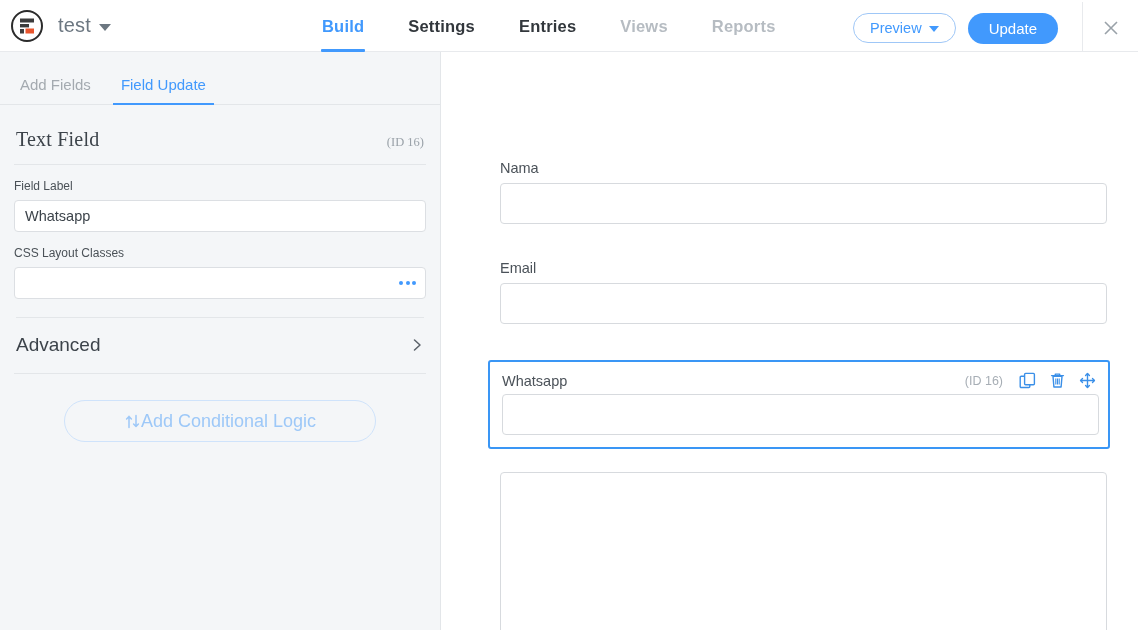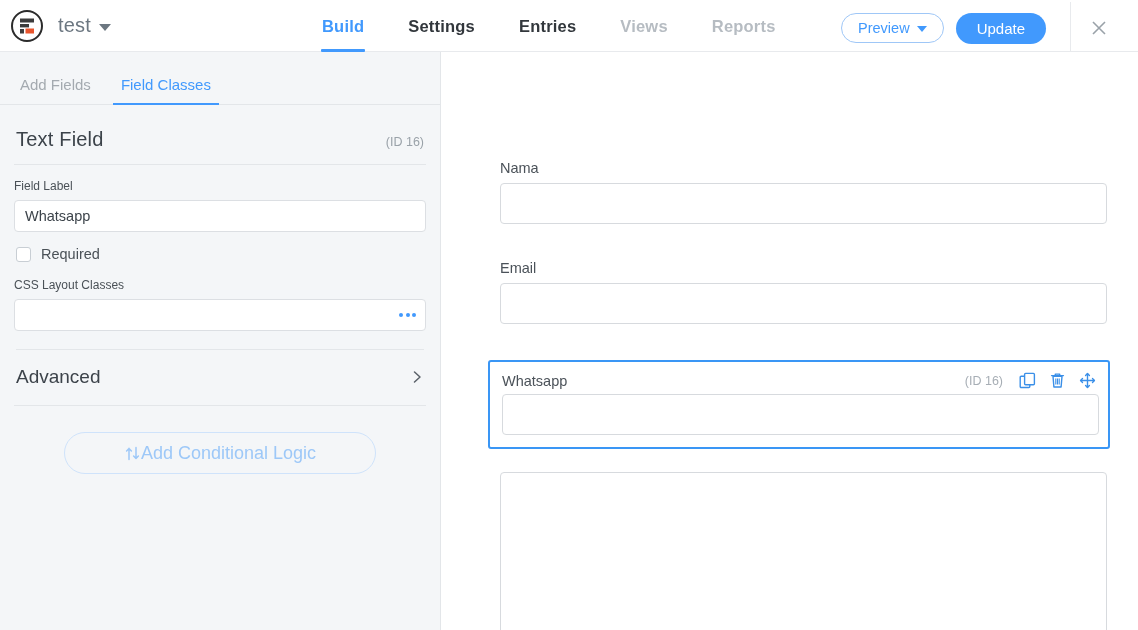--- a/index.html
+++ b/index.html
@@ -41,21 +41,21 @@
   }
   .nav-tab.active { color: #4199fd; }
   .nav-tab.active::after {
     content: ""; position: absolute; left: 21px; right: 21px; bottom: 0;
     height: 3px; background: #4199fd; border-radius: 1px;
   }
   .nav-tab.disabled { color: #b6bcc2; cursor: default; }
 
   .topbar-actions {
     position: absolute; right: 0; top: 0; height: 56px;
-    display: flex; align-items: center; gap: 12px; padding-right: 12px; justify-content: flex-end;
+    display: flex; align-items: center; gap: 12px; padding-right: 0; justify-content: flex-end;
   }
   .btn-preview {
     height: 30px; padding: 0 16px; border-radius: 16px;
     border: 1px solid #9fc7f7; background: #fff; color: #4199fd;
     font-size: 14.5px; display: flex; align-items: center; gap: 7px; cursor: pointer;
   }
   .btn-preview .caret {
     width: 0; height: 0; border-left: 5px solid transparent; border-right: 5px solid transparent;
     border-top: 6px solid #4199fd; display: inline-block; margin-top: 2px;
   }
@@ -89,21 +89,21 @@
   .sb-tab.active { color: #4199fd; }
   .sb-tab.active::after {
     content: ""; position: absolute; left: 0; right: 0; bottom: -1px;
     height: 2px; background: #4199fd;
   }
 
   .sidebar-inner { padding: 0 14px; }
 
   .field-head {
     display: flex; align-items: baseline; justify-content: space-between;
-    padding: 23px 2px 13px 2px; border-bottom: 1px solid #e3e6e9;
+    padding: 23px 2px 13px 2px; border-bottom: 1px solid #e3e6e9; font-family: Liberation Serif, serif;
   }
   .field-head h2 { font-size: 20px; font-weight: normal; color: #3c434a; letter-spacing: .2px; }
   .field-id { font-size: 12.5px; color: #9aa2a9; }
 
   .opt-block { padding-top: 14px; }
   .opt-label { font-size: 12px; color: #4a5157; margin-bottom: 7px; }
   .txt-input {
     width: 100%; height: 32px; border: 1px solid #dcdfe3; border-radius: 4px;
     background: #fff; padding: 0 10px; font-size: 14.5px; color: #3c434a;
     font-family: "Liberation Sans", sans-serif; outline: none;
@@ -229,40 +229,36 @@
 
   <div class="body-row">
 
     <div class="sidebar">
 
       <div class="sidebar-tabs">
         <div class="sb-tab">
           <span>Add Fields</span>
         </div>
         <div class="sb-tab active">
-          <span>Field Classes</span>
+          <span>Field Update</span>
         </div>
       </div>
 
       <div class="sidebar-inner">
 
         <div class="field-head">
           <h2>Text Field</h2>
           <span class="field-id">(ID 16)</span>
         </div>
 
         <div class="opt-block">
           <div class="opt-label">Field Label</div>
           <input class="txt-input" type="text" value="Whatsapp" style="">
         </div>
 
-        <div class="checkbox-row">
-          <span class="cbx"></span>
-          <span class="cbx-label">Required</span>
-        </div>
 
         <div class="opt-block">
           <div class="opt-label">CSS Layout Classes</div>
           <div class="input-with-btn">
             <input class="txt-input" type="text" value="" style="">
             <button class="dots-btn">
               <i></i>
               <i></i>
               <i></i>
             </button>

